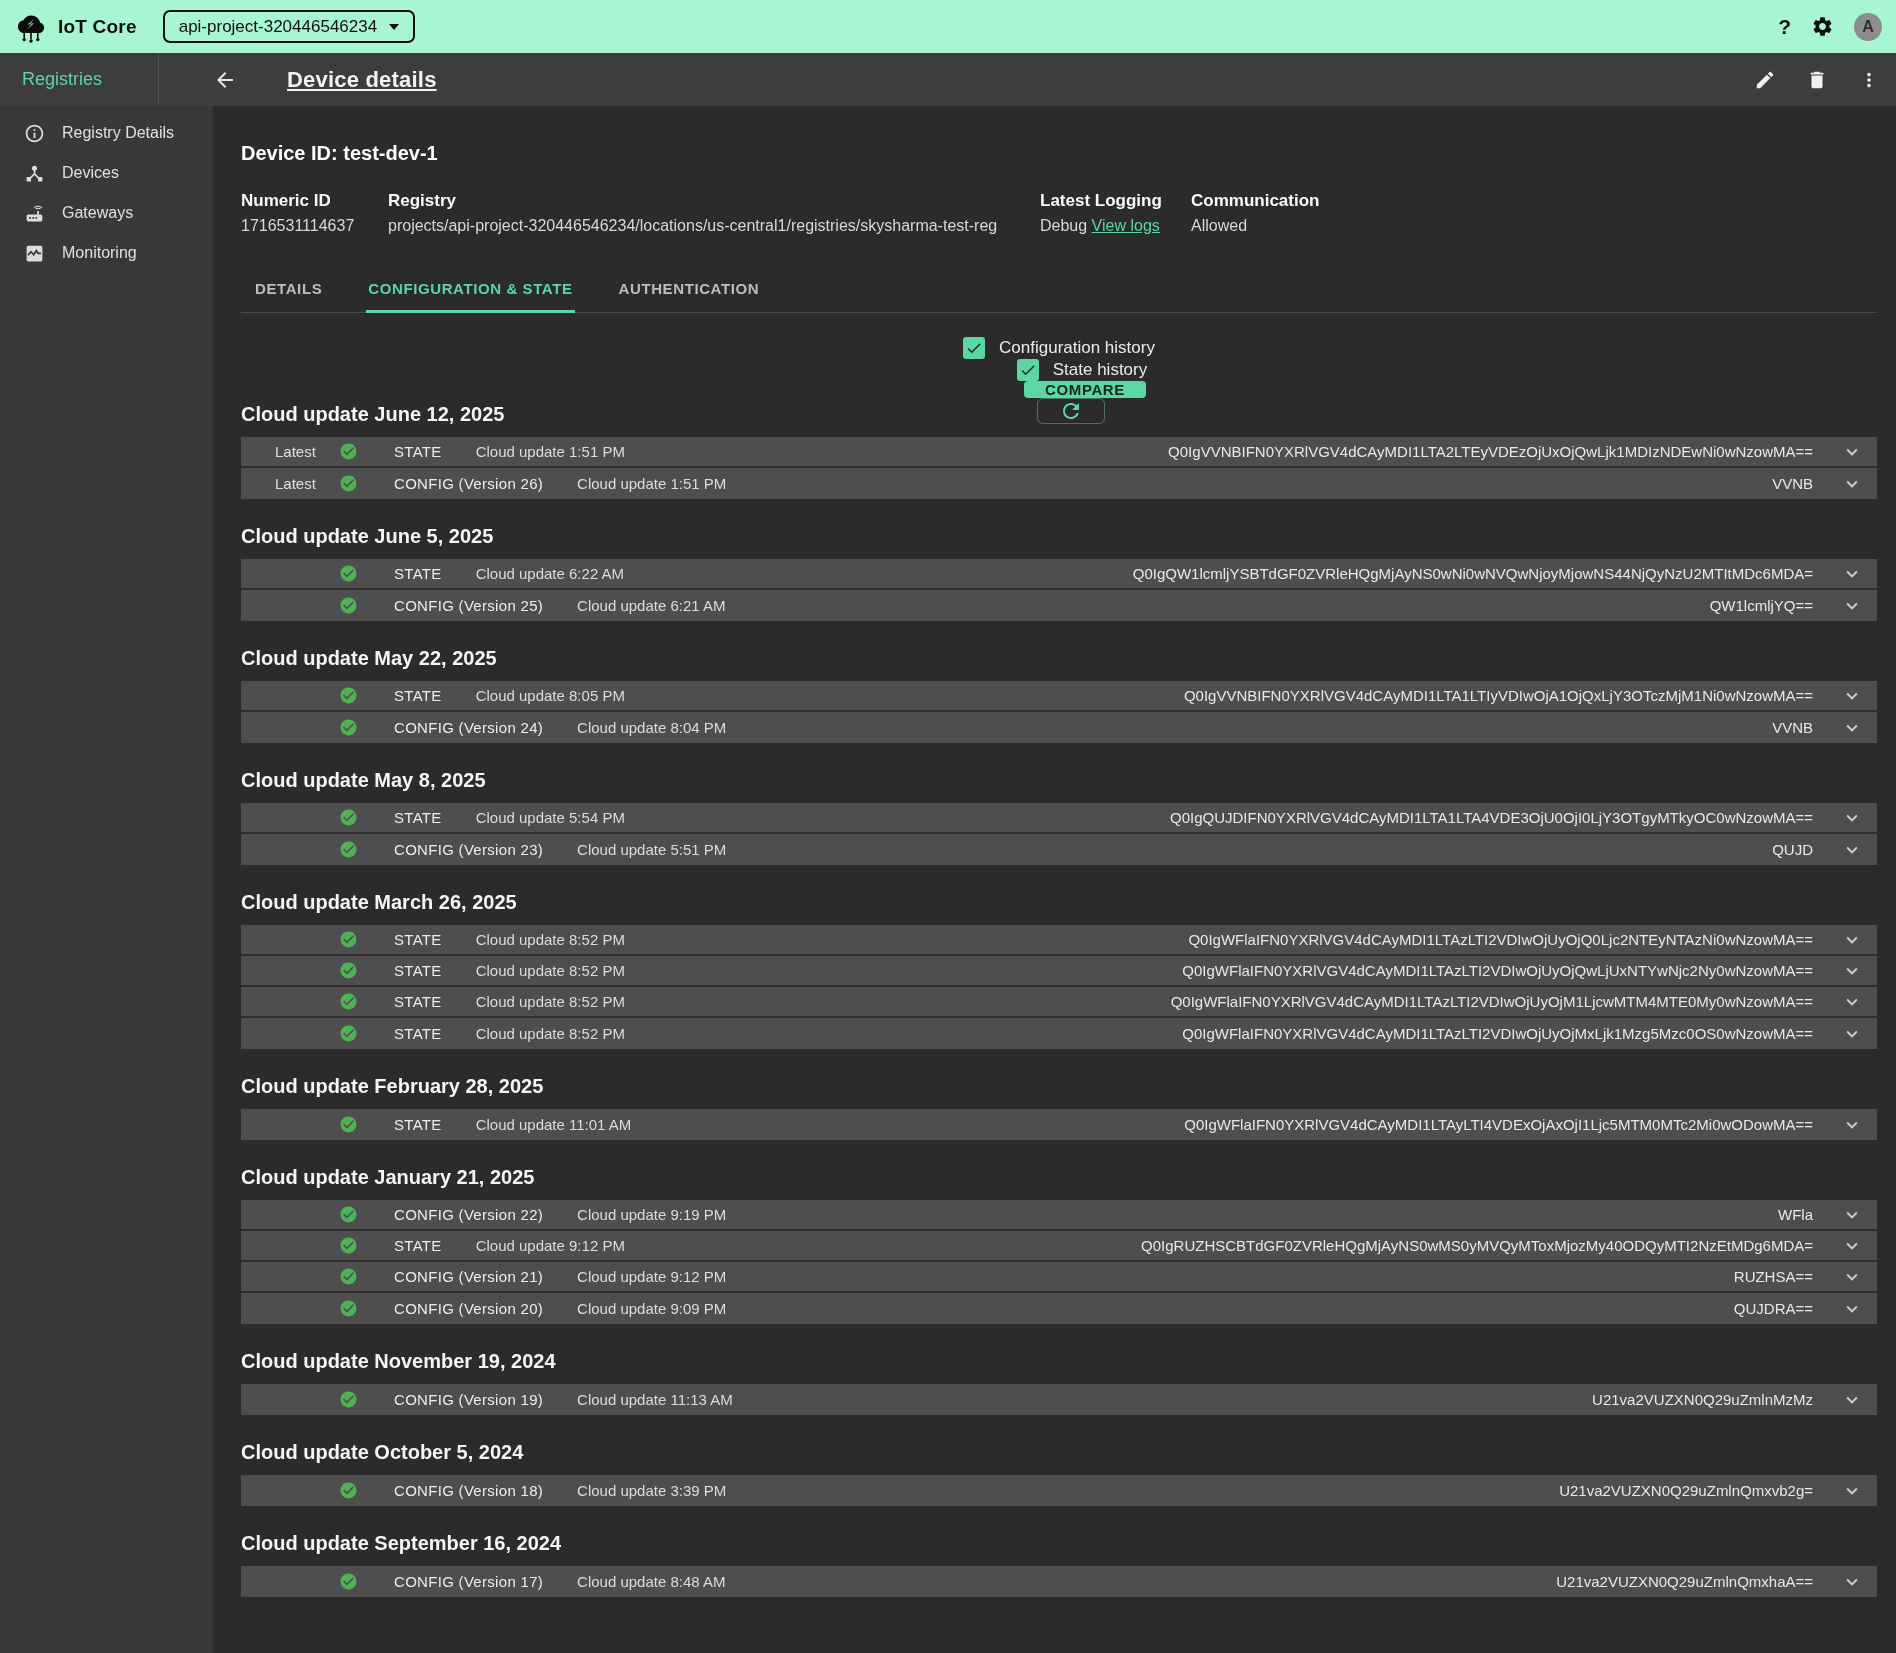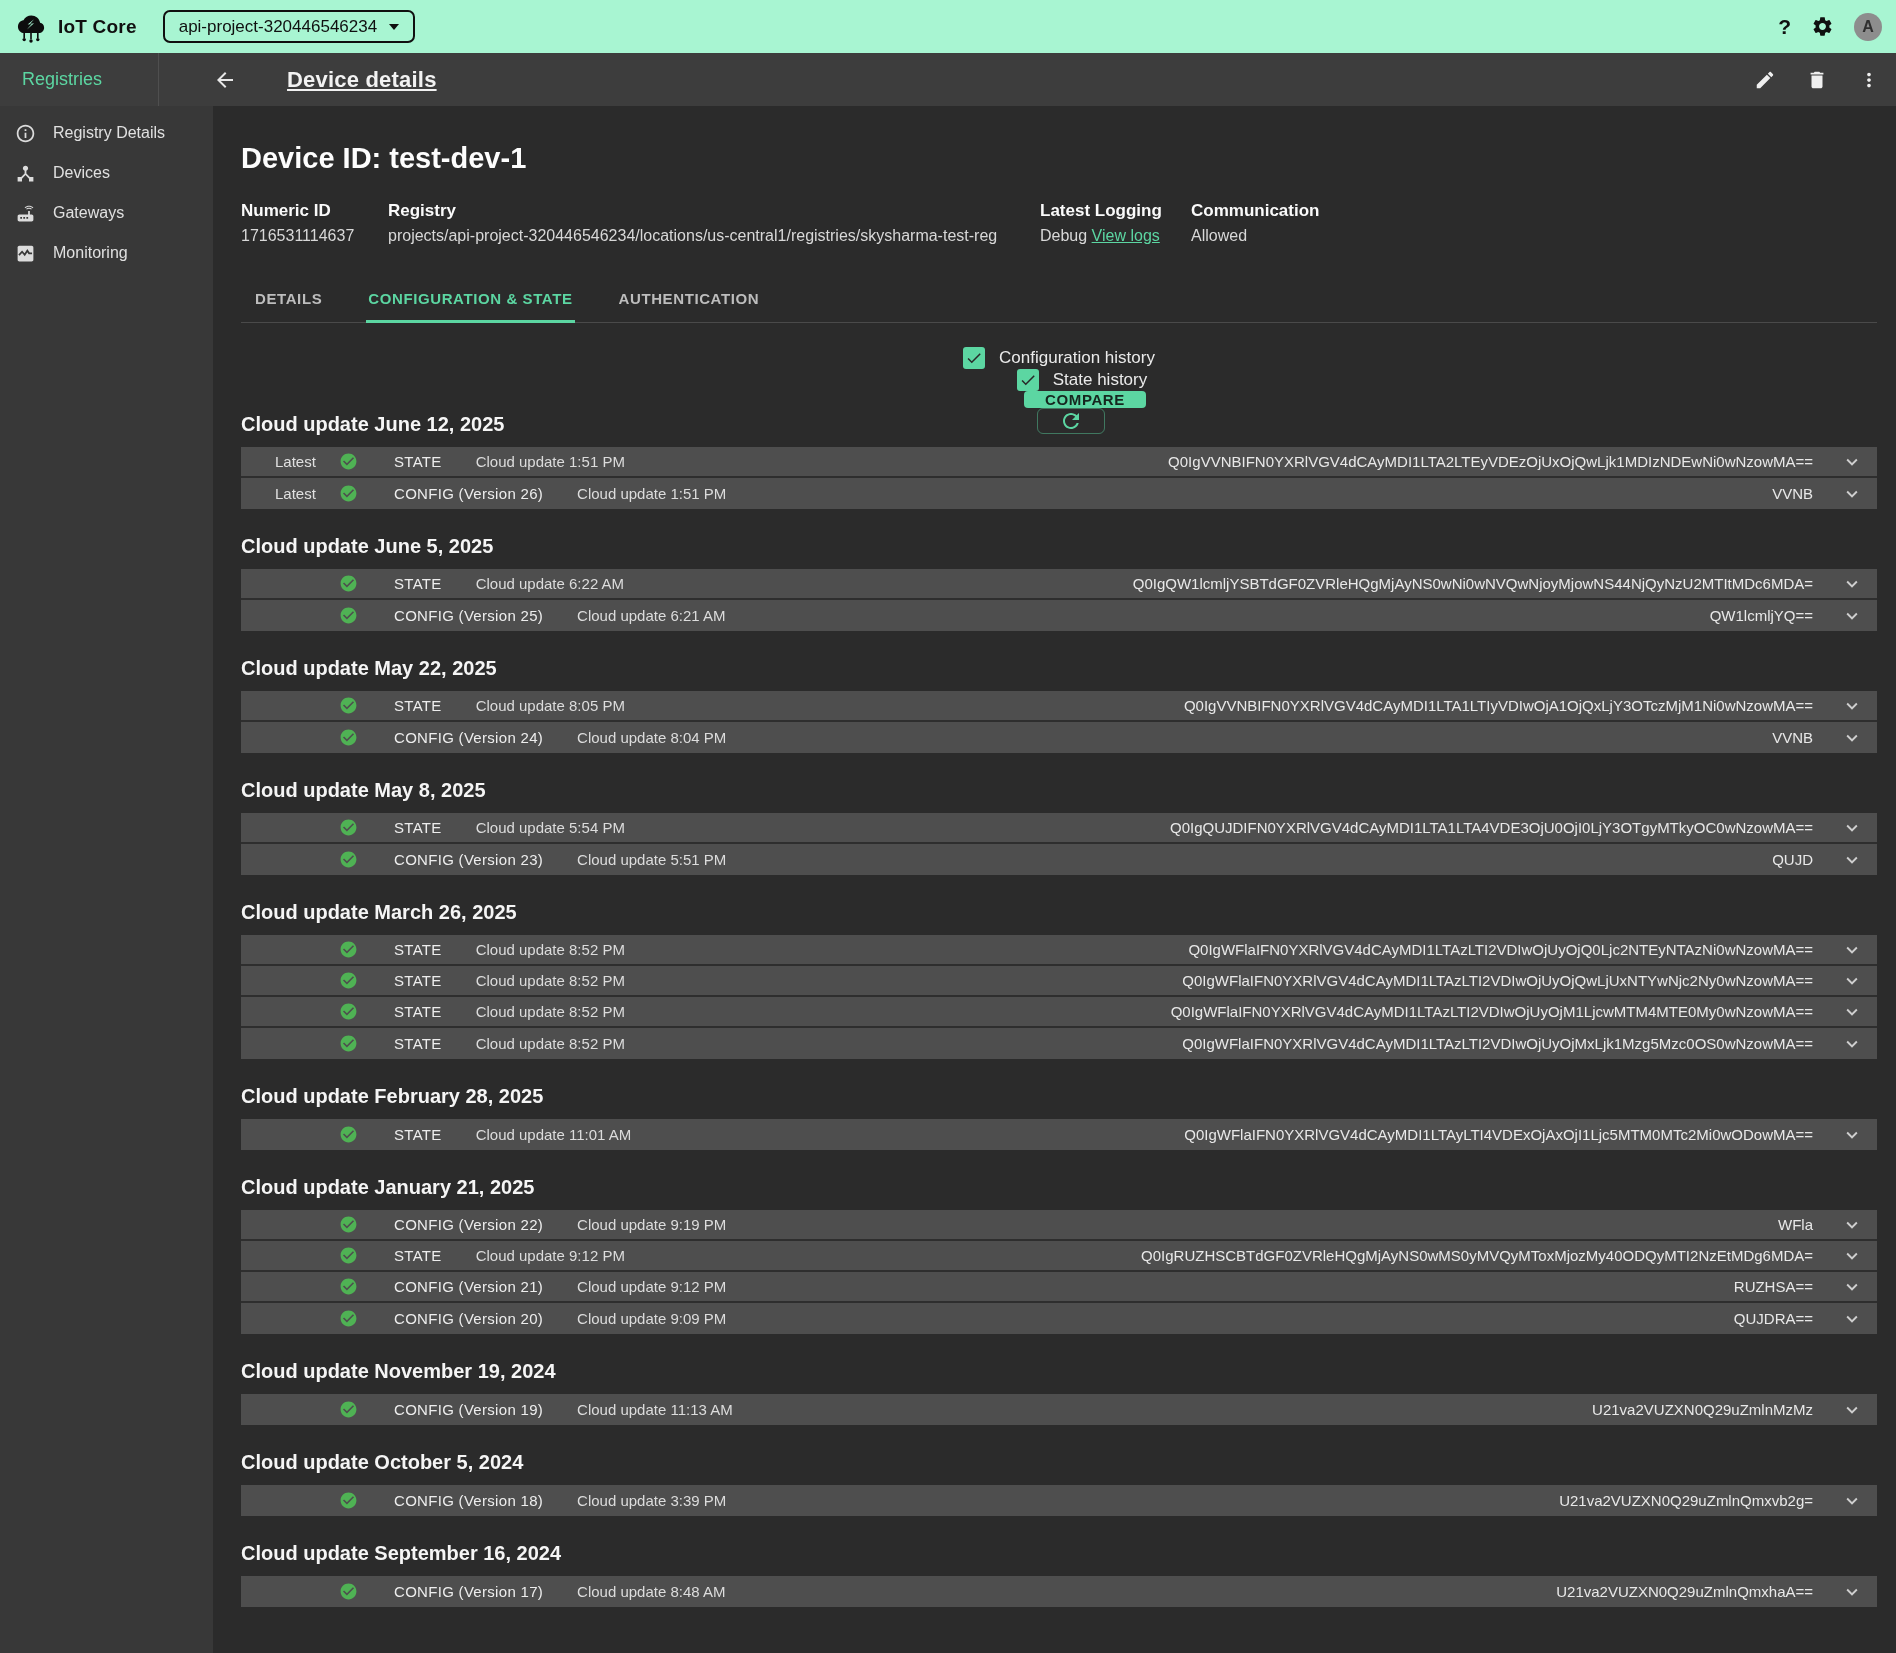--- a/index.html
+++ b/index.html
@@ -39,26 +39,26 @@
   .v-divider{ width:1px; height:53px; background:#4f4f4f; margin-left:22px; }
   .back-arrow{ margin-left:30px; cursor:pointer; display:flex; }
   .back-arrow svg{ width:24px; height:24px; fill:#e8e8e8; }
   .page-title{ margin-left:26px; font-size:22px; font-weight:bold; color:#f2f2f2; letter-spacing:.2px;text-decoration:underline; }
   .navbar-right{ margin-left:auto; display:flex; align-items:center; gap:30px; }
   .navbar-right .icon-btn{ cursor:pointer; display:flex; }
   .navbar-right svg{ width:22px; height:22px; fill:#f0f0f0; }
   
   .shell{ display:flex; height:1547px; }
   .sidebar{ width:213px; background:#383838; padding-top:7px; flex:none; }
-  .side-item{ height:40px; display:flex; align-items:center; padding-left:15px; cursor:pointer; }
+  .side-item{ height:40px; display:flex; align-items:center; padding-left:24px; cursor:pointer; }
   .side-item svg{ width:21px; height:21px; fill:#dcdcdc; flex:none; }
   .side-item .lbl{ margin-left:17px; font-size:16px; color:#e0e0e0; }
   
   .main{ flex:1; background:#2b2b2b; padding:0 19px 0 28px; overflow:hidden; }
-  .device-title{ margin-top:36px; font-size:29px; font-weight:bold; color:#fdfdfd; }
+  .device-title{ margin-top:36px; font-size:20px; font-weight:bold; color:#fdfdfd; }
   .info-row{ display:flex; margin-top:26px; }
   .info-col .label{ font-size:17px; font-weight:bold; color:#fafafa; }
   .info-col .value{ font-size:16px; color:#d8d8d8; margin-top:6px; white-space:nowrap; }
   .col-numeric{ width:147px; }
   .col-registry{ width:652px; }
   .col-logging{ width:151px; }
   .link{ color:#5cd6a2; text-decoration:underline; cursor:pointer; }
   
   .tabs{ display:flex; margin-top:34px; border-bottom:1px solid #4a4a4a; padding-left:12px; }
   .tab{

